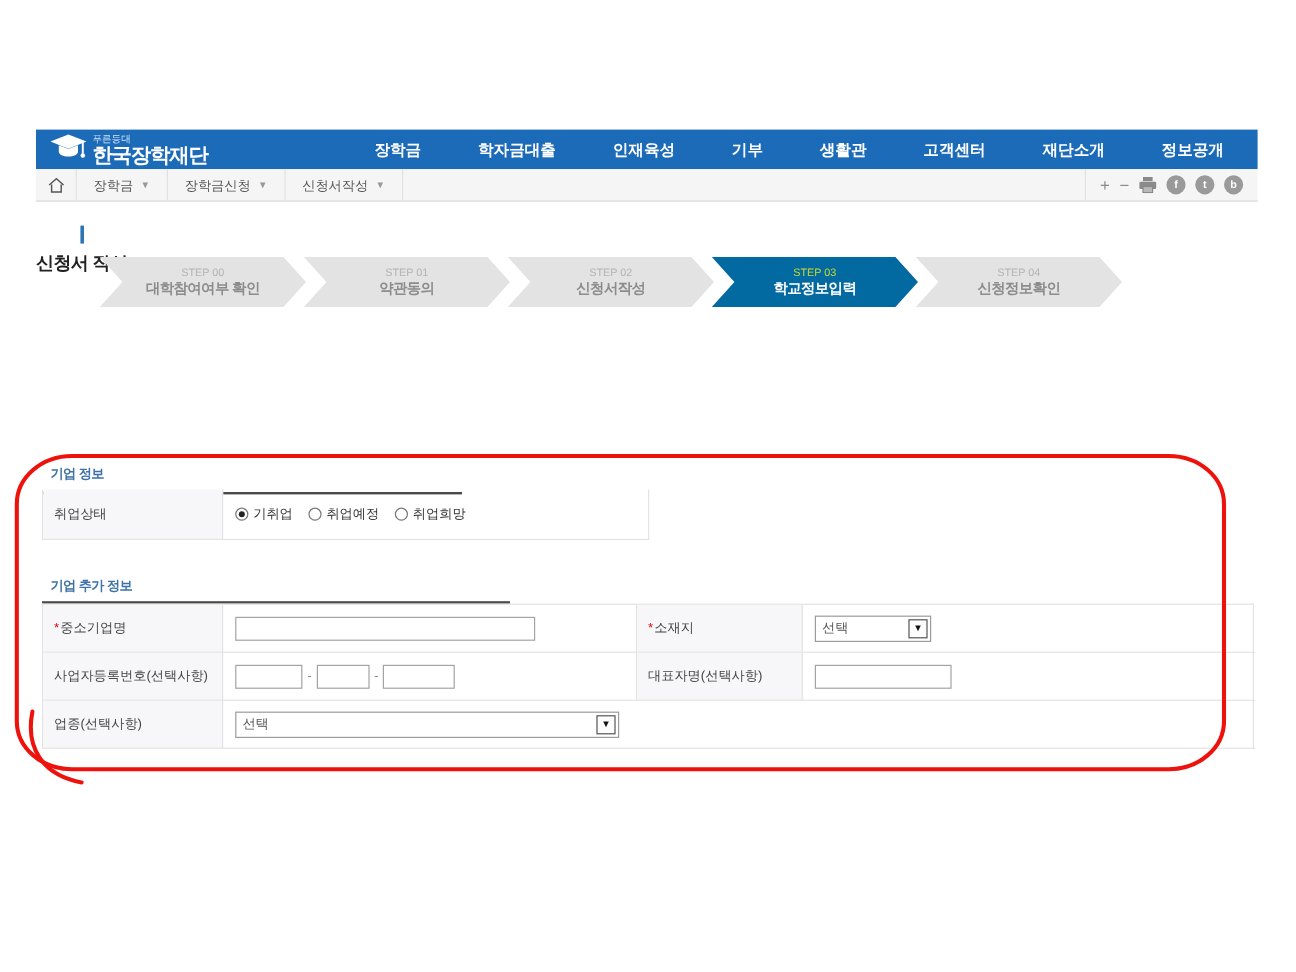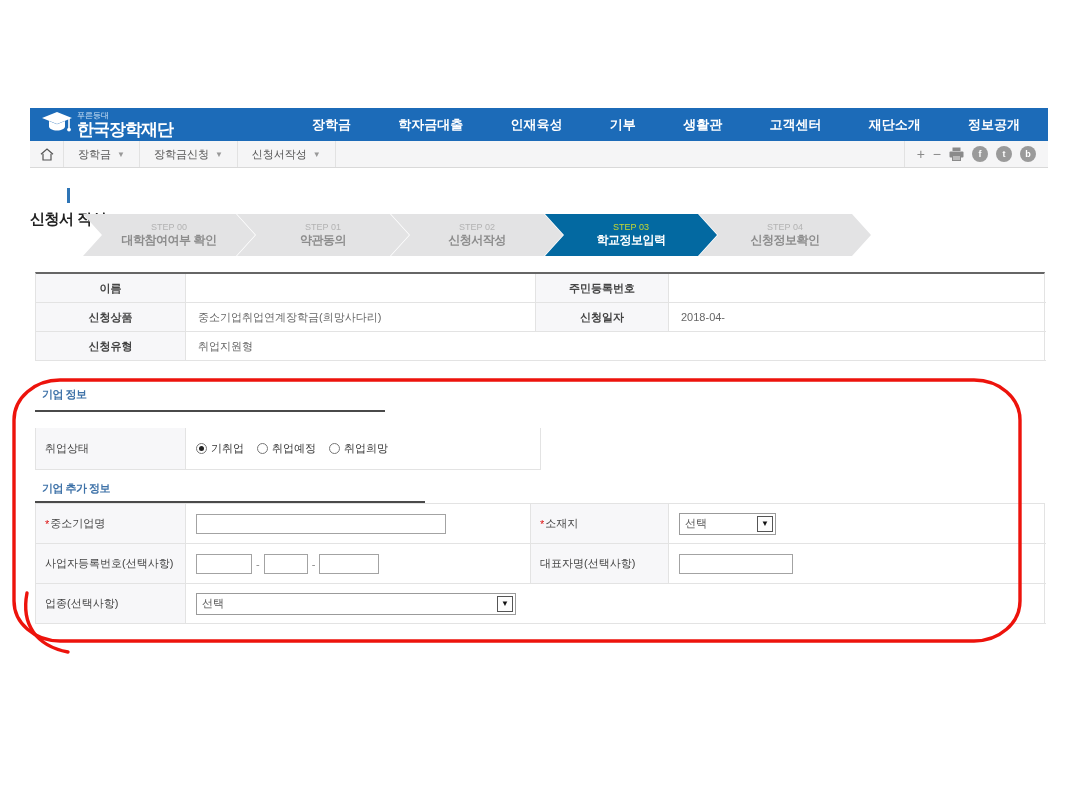--- a/index.html
+++ b/index.html
@@ -33,21 +33,21 @@
            font-size:9px; font-weight:bold; display:flex; align-items:center; justify-content:center;
            cursor:pointer; }
   .printicon { cursor:pointer; display:flex; align-items:center; }
 
   
   .ptitle { position:absolute; left:30px; top:188px; display:flex; align-items:center; gap:7px;flex-direction:column; }
   .ptitle .bar { width:3px; height:15px; background:#2e75b6; }
   .ptitle .txt { font-size:15px; font-weight:bold; color:#222; letter-spacing:-0.5px; }
 
   
-  .steps { position:absolute; left:83px; top:214px; width:930px; height:42px; display:flex; }
+  .steps { position:absolute; left:83px; top:214px; width:930px; height:42px; display:flex;gap:16px; }
   .step { width:172px; height:42px; margin-left:-18px; background:#e3e3e4;
           clip-path:polygon(0 0, calc(100% - 19px) 0, 100% 50%, calc(100% - 19px) 100%, 0 100%, 19px 50%);
           display:flex; flex-direction:column; align-items:center; justify-content:center; line-height:1.25; }
   .step:first-child { margin-left:0; }
   .step .s-no { font-size:9px; color:#b3b3b3; }
   .step .s-label { font-size:12px; font-weight:bold; color:#8c8c8c; letter-spacing:-0.5px; }
   .step.active { background:#0369a1; }
   .step.active .s-no { color:#c6d832; }
   .step.active .s-label { color:#fff; }
 
@@ -59,21 +59,21 @@
   .cell.lbl { background:#f7f7f9; justify-content:center; font-weight:bold; color:#444;
               border-right:1px solid #e3e3e3; }
   .cell.val { padding-left:12px; color:#666; border-right:1px solid #e3e3e3; }
   .cell.last { border-right:none; }
   .span3 { grid-column:2 / 5; }
 
   
   .sec-h { position:absolute; font-size:11px; font-weight:bold; color:#3e72a8; letter-spacing:-0.5px; }
   .darkbar { position:absolute; height:2px; background:#4a4a4a; }
 
-  .ci-table { position:absolute; left:35px; top:428px; width:505px;
+  .ci-table { position:absolute; left:35px; top:408px; width:505px;
               display:grid; grid-template-columns:150px 355px;
               border-left:1px solid #e3e3e3; }
   .ci-table .fcell { height:42px; display:flex; align-items:center; border-bottom:1px solid #e3e3e3;
                      font-size:11px; }
   .ci-table .flbl { background:#f7f7f9; padding-left:9px; color:#444; border-right:1px solid #e3e3e3; }
   .ci-table .fval { padding-left:10px; color:#333; border-right:1px solid #e3e3e3; }
 
   .radio-group { display:flex; align-items:center; gap:13px; }
   .radio-opt { display:flex; align-items:center; gap:4px; cursor:pointer; font-size:11px; color:#333; }
   .radio { width:11px; height:11px; border-radius:50%; border:1px solid #777; background:#fff;
@@ -188,34 +188,20 @@
     <div class="step active">
       <span class="s-no">STEP 03</span>
       <span class="s-label">학교정보입력</span>
     </div>
     <div class="step">
       <span class="s-no">STEP 04</span>
       <span class="s-label">신청정보확인</span>
     </div>
   </div>
 
-  <div class="sum-table">
-    <div class="cell lbl">이름</div>
-    <div class="cell val"></div>
-    <div class="cell lbl">주민등록번호</div>
-    <div class="cell val last"></div>
-
-    <div class="cell lbl">신청상품</div>
-    <div class="cell val">중소기업취업연계장학금(희망사다리)</div>
-    <div class="cell lbl">신청일자</div>
-    <div class="cell val last">2018-04-</div>
-
-    <div class="cell lbl">신청유형</div>
-    <div class="cell val last span3">취업지원형</div>
-  </div>
 
   <div class="sec-h" style="left:42px; top:387px;">기업 정보</div>
   <div class="darkbar" style="left:35px; top:410px; width:350px;"></div>
   <div class="ci-table">
     <div class="fcell flbl">취업상태</div>
     <div class="fcell fval">
       <div class="radio-group">
         <span class="radio-opt">
           <span class="radio on"></span>
           <span>기취업</span>

